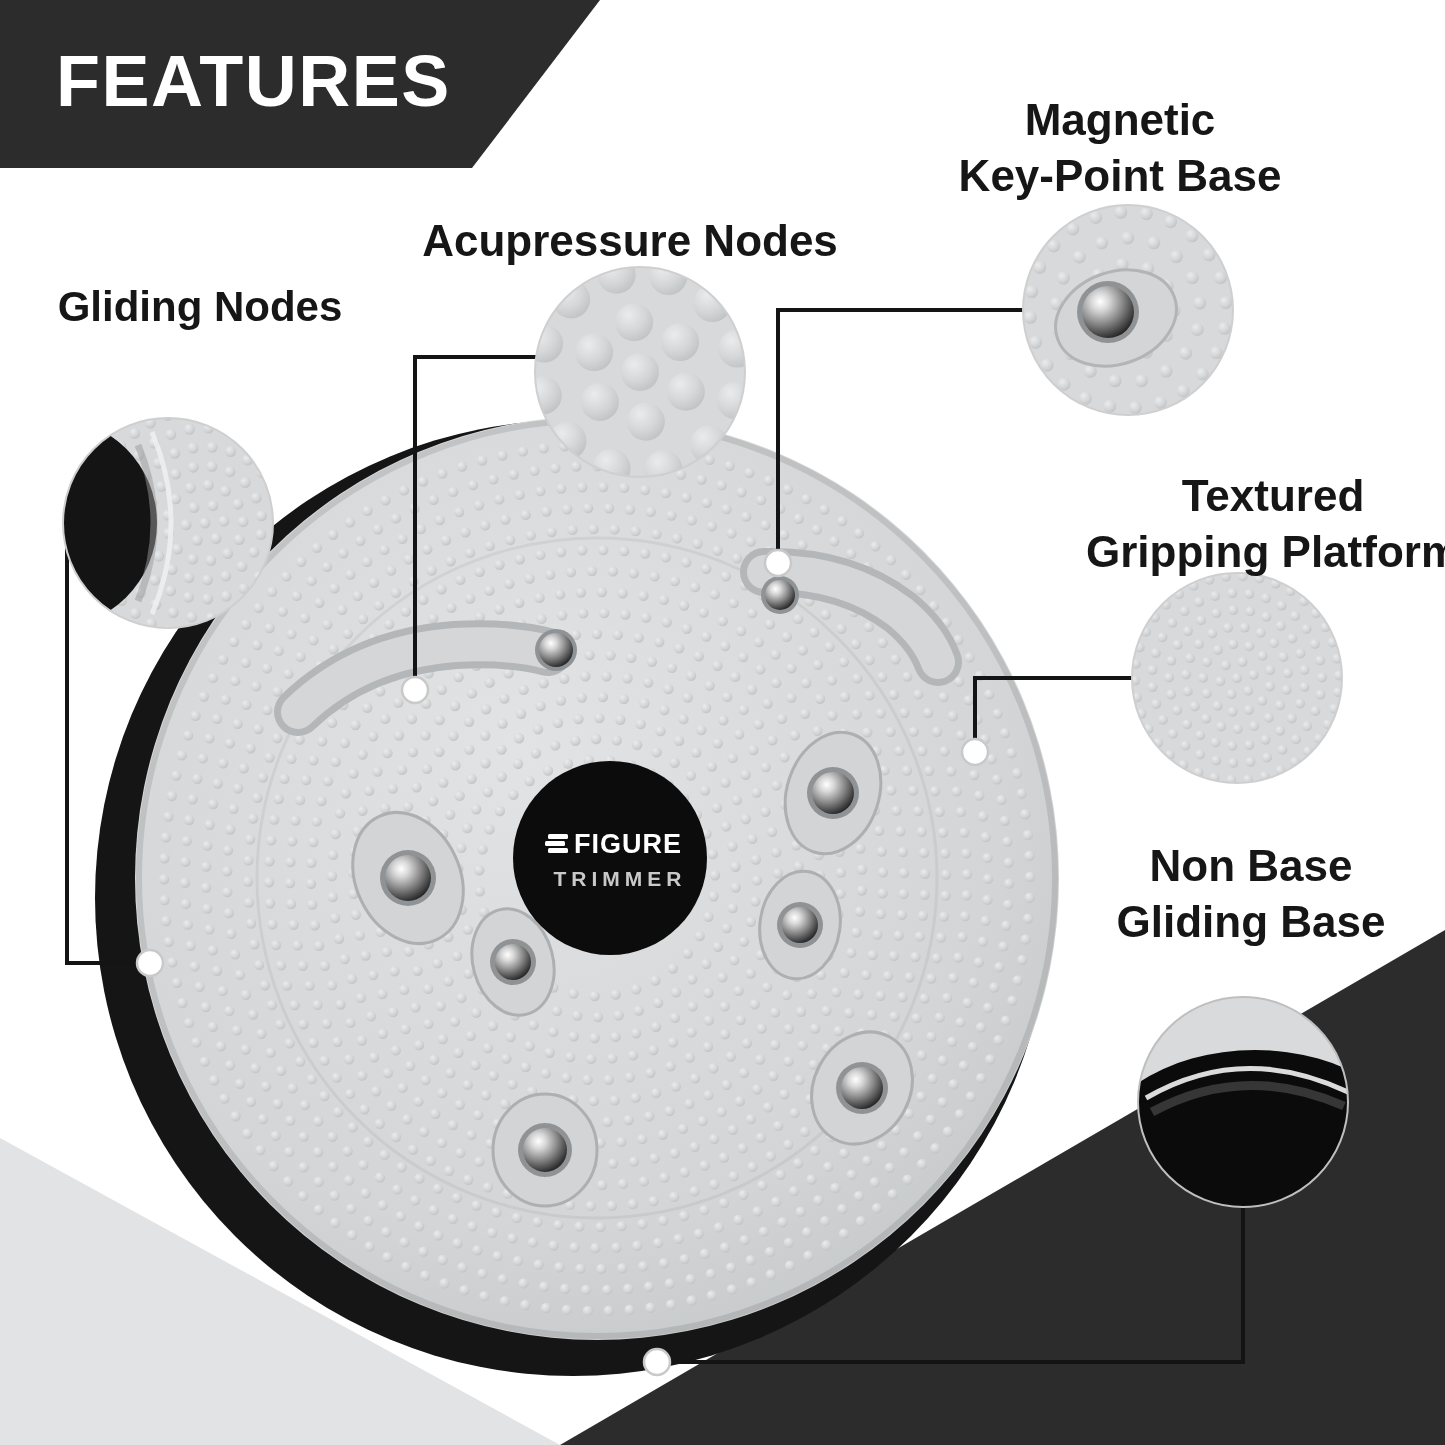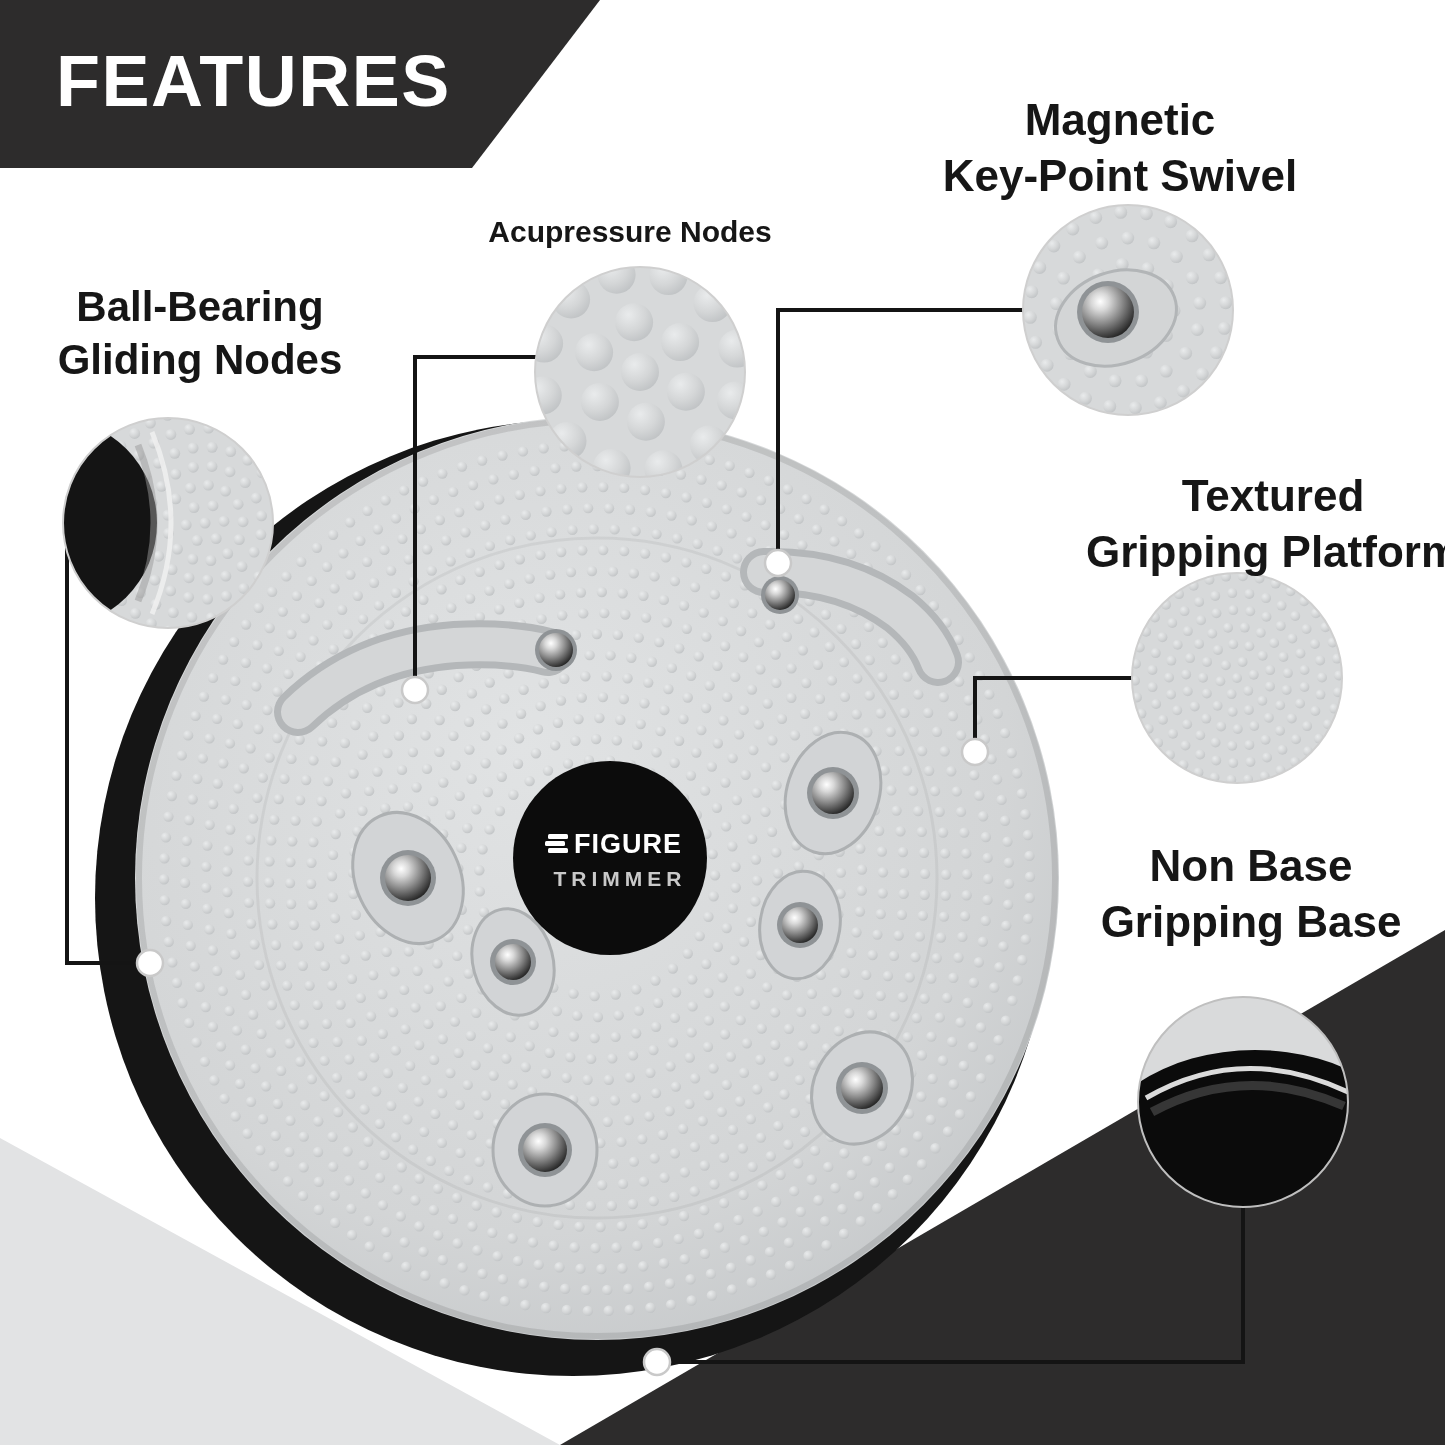--- a/index.html
+++ b/index.html
@@ -8,21 +8,21 @@
   svg.scene{position:absolute;left:0;top:0;width:1445px;height:1445px}
   .features-title{
     position:absolute;left:56px;top:40px;
     font-size:72px;font-weight:800;color:#ffffff;letter-spacing:1.5px;
   }
   .callout{
     position:absolute;font-weight:700;color:#161616;text-align:center;line-height:1.27;
   }
   .callout span{display:block}
   #co-ball{left:30px;top:280px;width:340px;font-size:42px}
-  #co-acu{left:390px;top:213px;width:480px;font-size:30px}
+  #co-acu{left:390px;top:213px;width:480px;font-size:44px}
   #co-mag{left:880px;top:92px;width:480px;font-size:44px}
   #co-tex{left:1056px;top:468px;width:434px;font-size:44px}
   #co-non{left:1062px;top:838px;width:378px;font-size:44px}
 </style>
 </head>
 <body>
 
 <div class="canvas">
 
   <svg class="scene" viewBox="0 0 1445 1445">
@@ -1865,36 +1865,35 @@
       <circle cx="415" cy="690" r="13"></circle>
       <circle cx="778" cy="563" r="13"></circle>
       <circle cx="975" cy="752" r="13"></circle>
       <circle cx="657" cy="1362" r="13"></circle>
     </g>
   </svg>
 
   <div class="features-title">FEATURES</div>
 
   <div class="callout" id="co-ball">
-    <span>Ball-Bearing</span>
     <span>Gliding Nodes</span>
   </div>
 
   <div class="callout" id="co-acu">
     <span>Acupressure Nodes</span>
   </div>
 
   <div class="callout" id="co-mag">
     <span>Magnetic</span>
-    <span>Key-Point Swivel</span>
+    <span>Key-Point Base</span>
   </div>
 
   <div class="callout" id="co-tex">
     <span>Textured</span>
     <span>Gripping Platform</span>
   </div>
 
   <div class="callout" id="co-non">
     <span>Non Base</span>
-    <span>Gripping Base</span>
+    <span>Gliding Base</span>
   </div>
 
 </div>
 
 </body></html>

